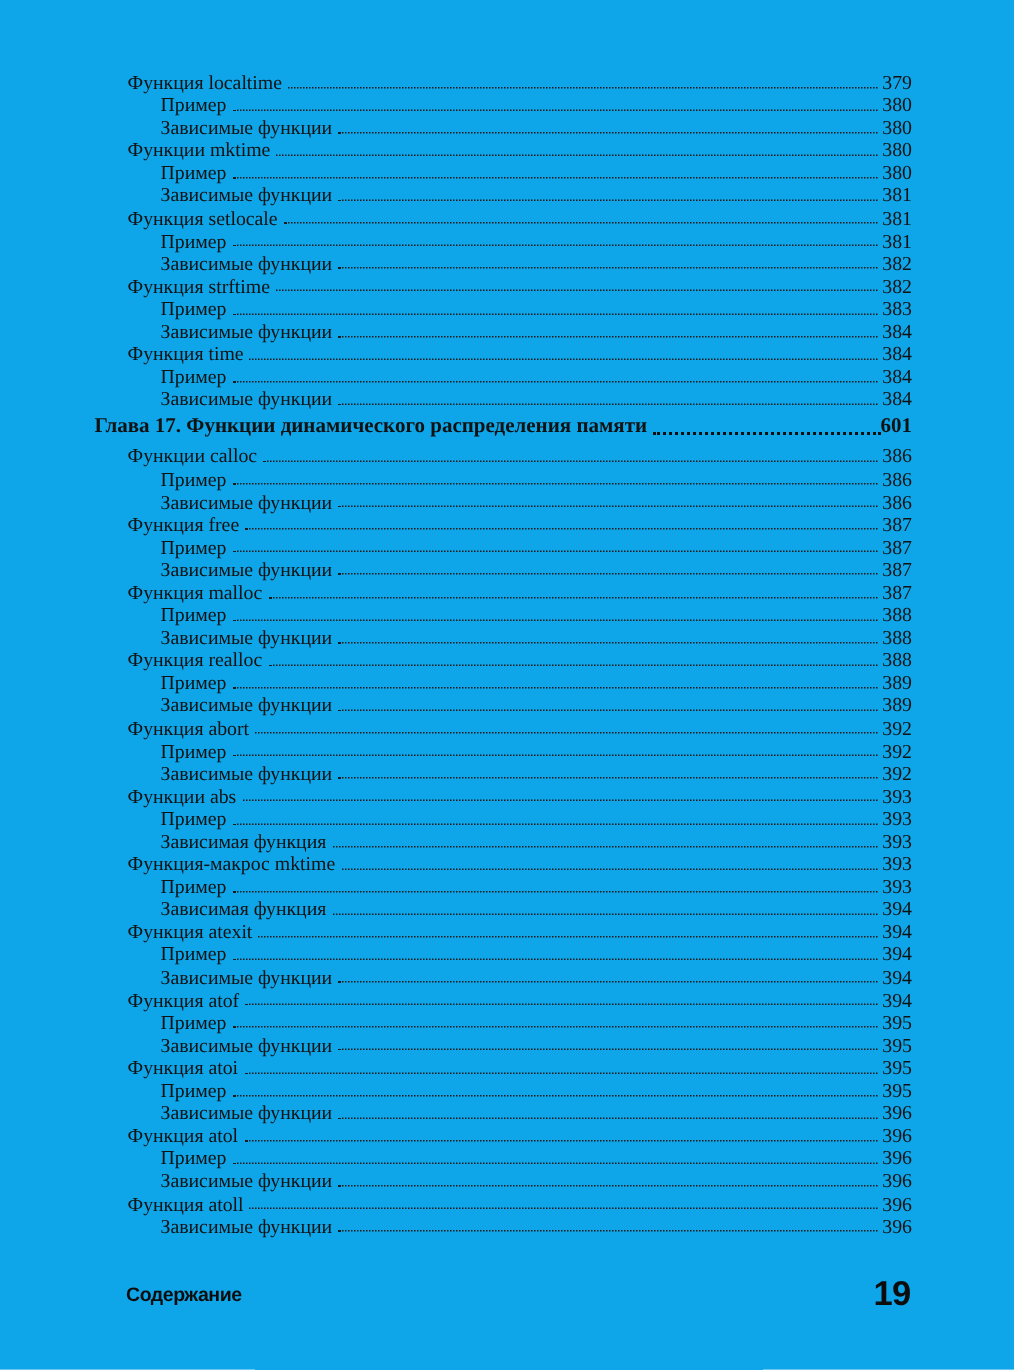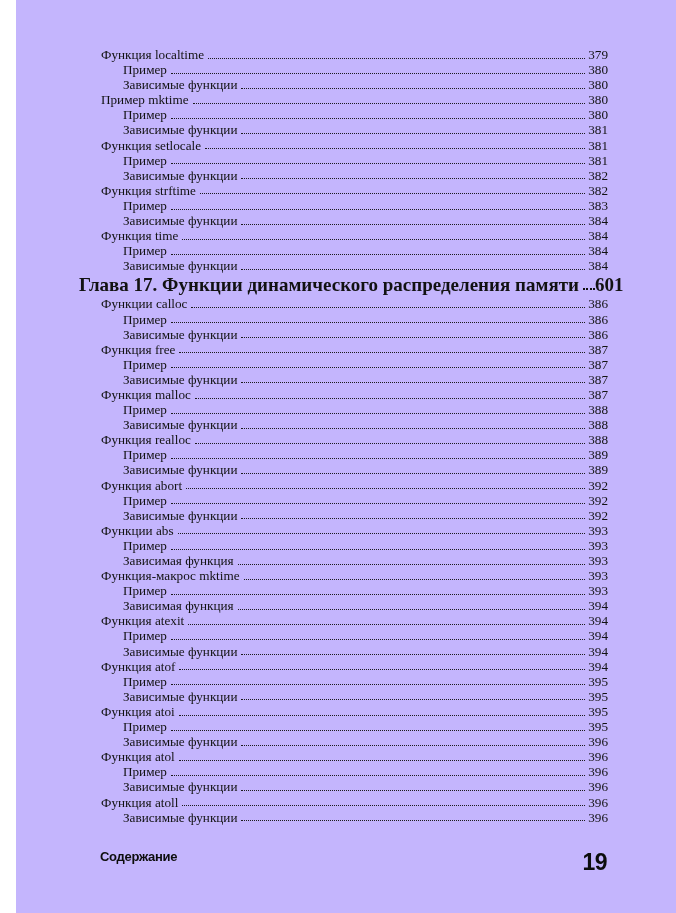--- a/index.html
+++ b/index.html
@@ -11,42 +11,41 @@
     width: 676px;
     height: 913px;
     position: relative;
     font-family: "Liberation Serif", serif;
     color: #121212;
     overflow: hidden;
   }
   .page {
     position: absolute;
     inset: 0;
-    background: #c4b5fd;
-    margin-left: 16px;
+    background: #0ea5e9;
   }
   .toc {
     position: absolute;
     left: 63px;
     right: 68px;
     top: 47px;
   }
   .toc-row {
     display: flex;
     align-items: baseline;
     height: 15.1px;
     font-size: 13.2px;
     line-height: 15.1px;
     white-space: nowrap;
   }
   .toc-row.lvl1 { padding-left: 22px; }
   .toc-row.lvl2 { padding-left: 44px; }
   .toc-row.chapter {
     font-weight: bold;
-    font-size: 19px;
+    font-size: 14px;
     height: 16px;
     line-height: 16px;
     margin: 4px 0 3px 0;
   }
   .toc-label { flex: 0 0 auto; }
   .leader {
     flex: 1 1 auto;
     align-self: flex-end;
     height: 0;
     border-bottom: 1.9px dotted #1c1c1c;
@@ -59,21 +58,21 @@
     margin-bottom: 3px;
   }
   .toc-page { flex: 0 0 auto; }
   .footer {
     position: absolute;
     left: 84px;
     right: 69px;
     top: 849px;
     display: flex;
     justify-content: space-between;
-    align-items: flex-start;
+    align-items: center;
     font-family: "Liberation Sans", sans-serif;
     font-weight: bold;
   }
   .footer-label {
     font-size: 13px;
     letter-spacing: -0.3px;
     color: #0d0d0d;
   }
   .footer-page-number {
     font-size: 23px;
@@ -96,21 +95,21 @@
         <span class="toc-label">Пример</span>
         <span class="leader"></span>
         <span class="toc-page">380</span>
       </div>
       <div class="toc-row lvl2">
         <span class="toc-label">Зависимые функции</span>
         <span class="leader"></span>
         <span class="toc-page">380</span>
       </div>
       <div class="toc-row lvl1">
-        <span class="toc-label">Пример mktime</span>
+        <span class="toc-label">Функции mktime</span>
         <span class="leader"></span>
         <span class="toc-page">380</span>
       </div>
       <div class="toc-row lvl2">
         <span class="toc-label">Пример</span>
         <span class="leader"></span>
         <span class="toc-page">380</span>
       </div>
       <div class="toc-row lvl2">
         <span class="toc-label">Зависимые функции</span>

